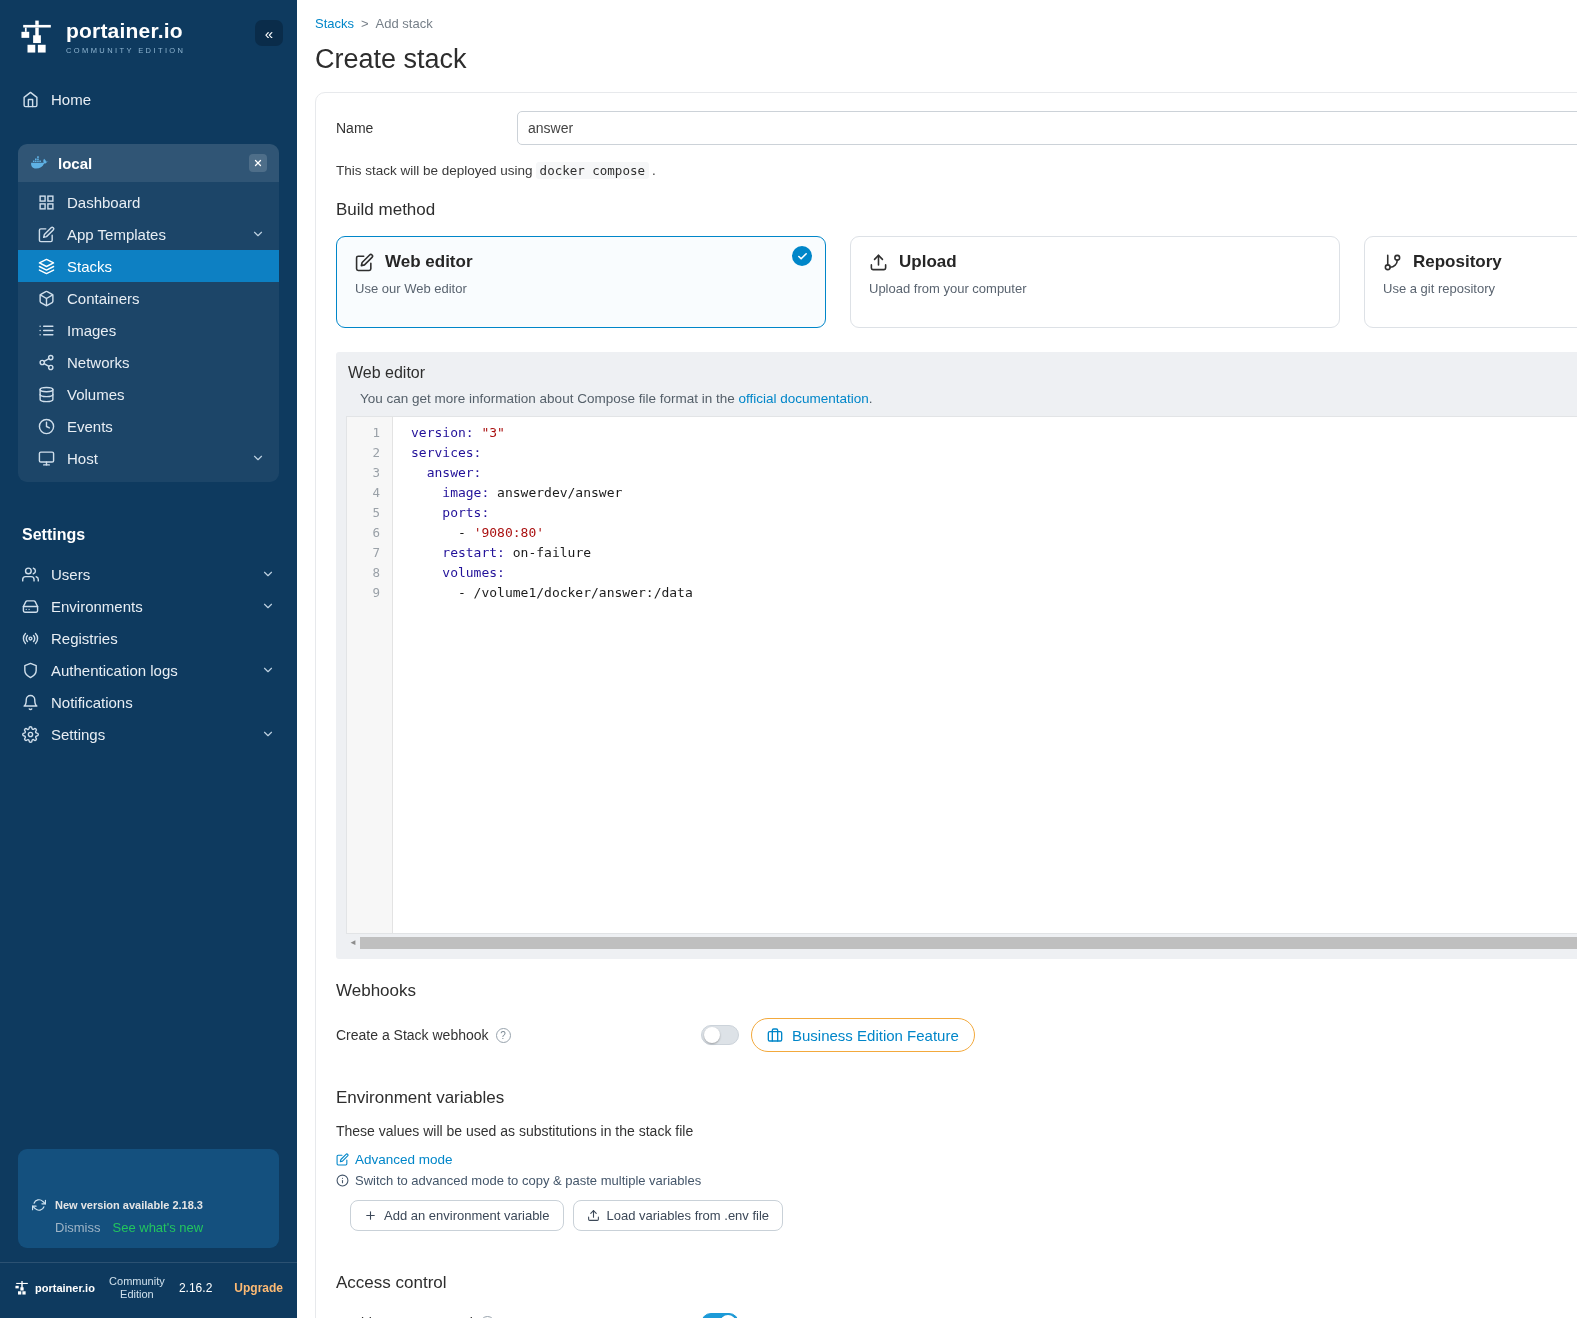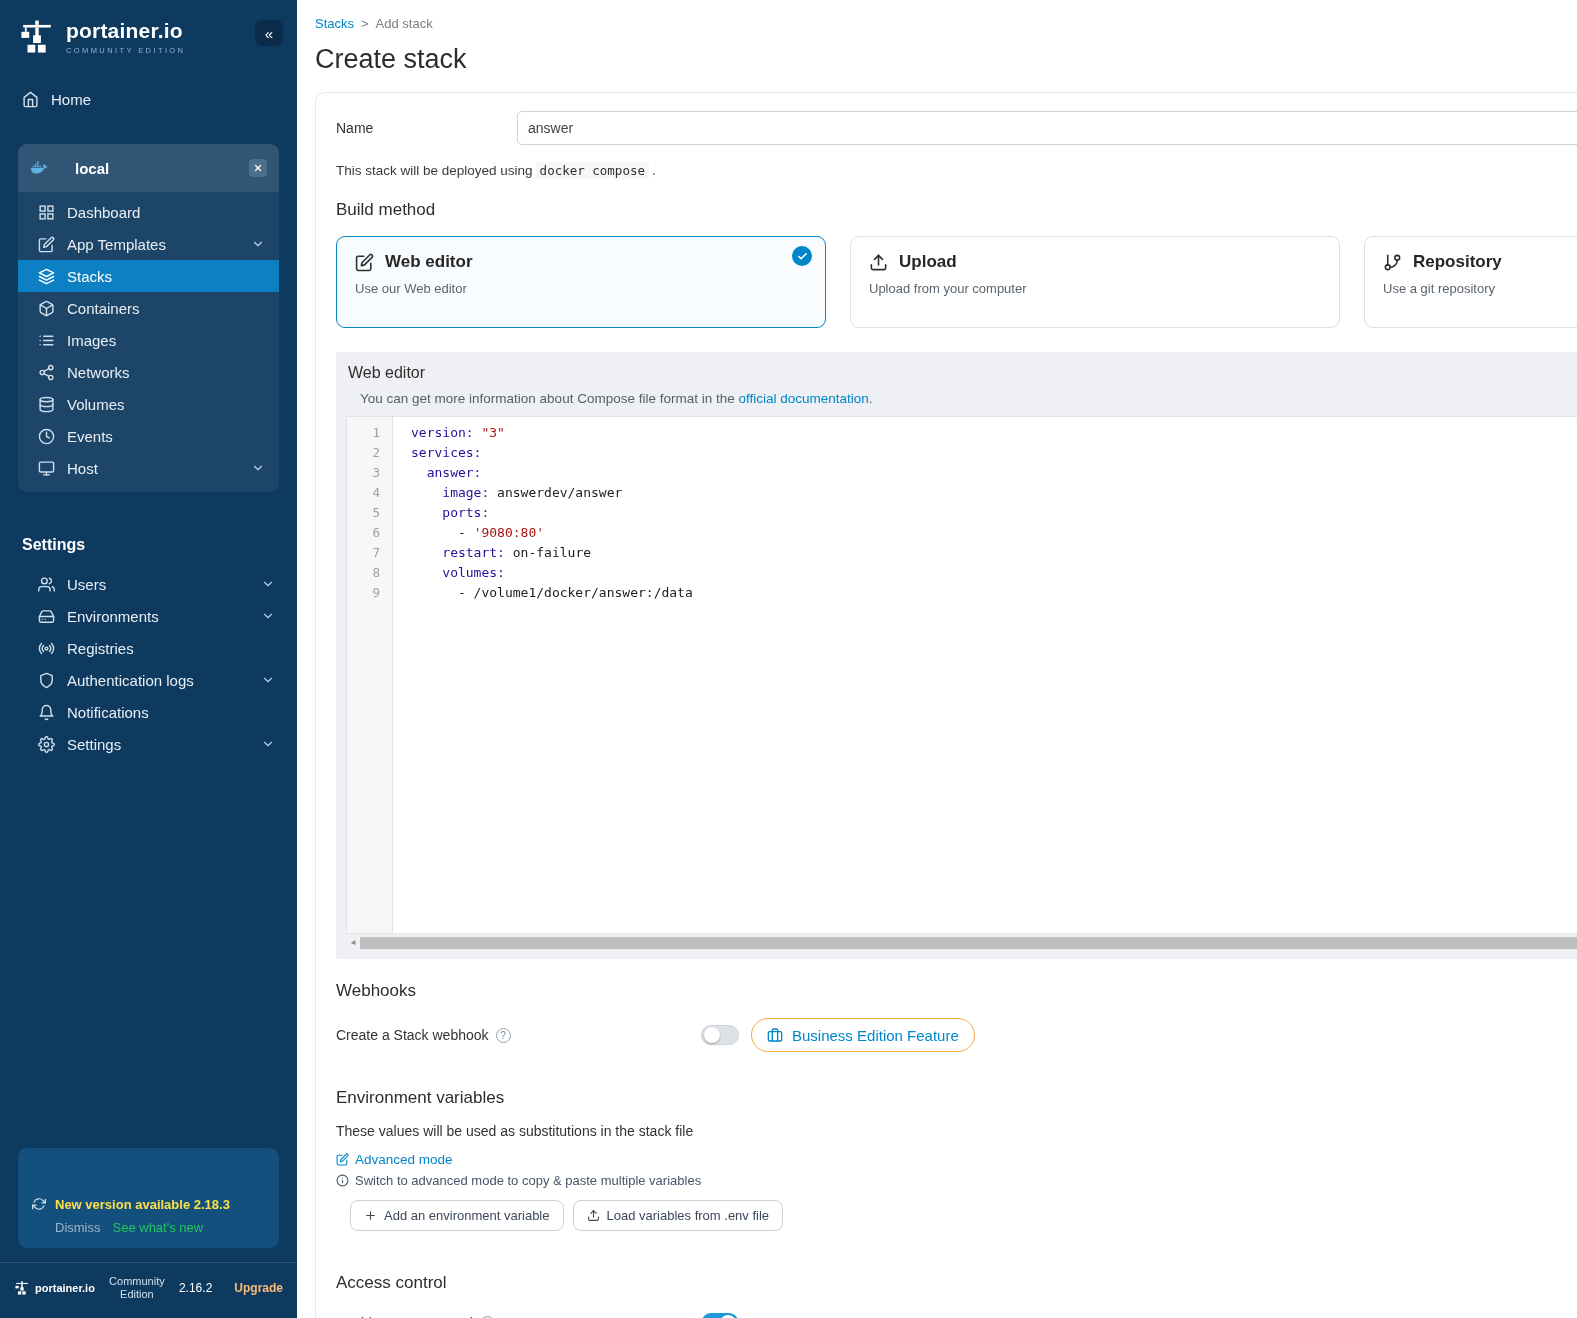--- a/index.html
+++ b/index.html
@@ -31,43 +31,43 @@
   }
   .nav-item .nicon { width:17px; height:17px; color:#cfdeeb; flex:0 0 auto; }
   .nav-item .chev { margin-left:auto; width:14px; height:14px; color:#bcd0e0; }
   .home-item { margin-top:14px; height:38px; }
 
   .env-block {
     margin:26px 18px 0 18px; background:rgba(255,255,255,0.06);
     border-radius:9px; padding-bottom:8px; overflow:hidden;
   }
   .env-header {
-    display:flex; align-items:center; gap:25px; height:48px; padding:0 12px;
+    display:flex; align-items:center; gap:8px; height:38px; padding:0 12px;
     background:rgba(255,255,255,0.09); cursor:pointer;
   }
   .env-header .nicon { width:20px; height:20px; color:#5fb2e5; }
   .env-name { font-size:15px; font-weight:bold; color:#fff; }
   .env-close {
     margin-left:auto; width:18px; height:18px; border:none; border-radius:4px;
     background:rgba(255,255,255,0.15); color:#fff; cursor:pointer;
     display:flex; align-items:center; justify-content:center;
   }
   .env-close .svgi { width:10px; height:10px; }
   .env-block .nav-item { padding:0 14px 0 20px; }
   .env-block .nav-item.selected { background: var(--sidebar-selected, #0d80c3); color:#fff; }
   .env-block .nav-item.selected .nicon { color:#fff; }
   .env-list { margin-top:4px; }
 
   .settings-header { margin:38px 0 0 0; padding:0 22px; font-size:16px; font-weight:bold; color:#fff; height:30px; display:flex; align-items:center; }
-  .settings-list { margin-top:8px;padding-left:16px; }
+  .settings-list { margin-top:8px; }
 
   .update-banner {
     margin:auto 18px 14px 18px; background:#14507e; border-radius:9px; padding:13px 14px;
   }
-  .ub-title-row { display:flex; align-items:center; gap:9px; font-size:13px; font-weight:bold; color:#fde047;margin-top:36px; }
+  .ub-title-row { display:flex; align-items:center; gap:9px; font-size:11px; font-weight:bold; color:#e5e5e5;margin-top:36px; }
   .ub-title-row .nicon { width:14px; height:14px; color:#cfe3f2; flex:0 0 auto; }
   .ub-links { margin-top:8px; padding-left:23px; font-size:13px; display:flex; gap:12px; }
   .ub-dismiss { color:#9fb4c6; cursor:pointer; }
   .ub-whatsnew { color:#22c55e; cursor:pointer; }
 
   .sidebar-footer {
     display:flex; align-items:center; gap:10px; padding:12px 14px 16px 14px;
     border-top:1px solid rgba(255,255,255,0.12); font-size:11px;
   }
   .sf-brand { display:flex; align-items:center; gap:5px; font-weight:bold; color:#fff; }

